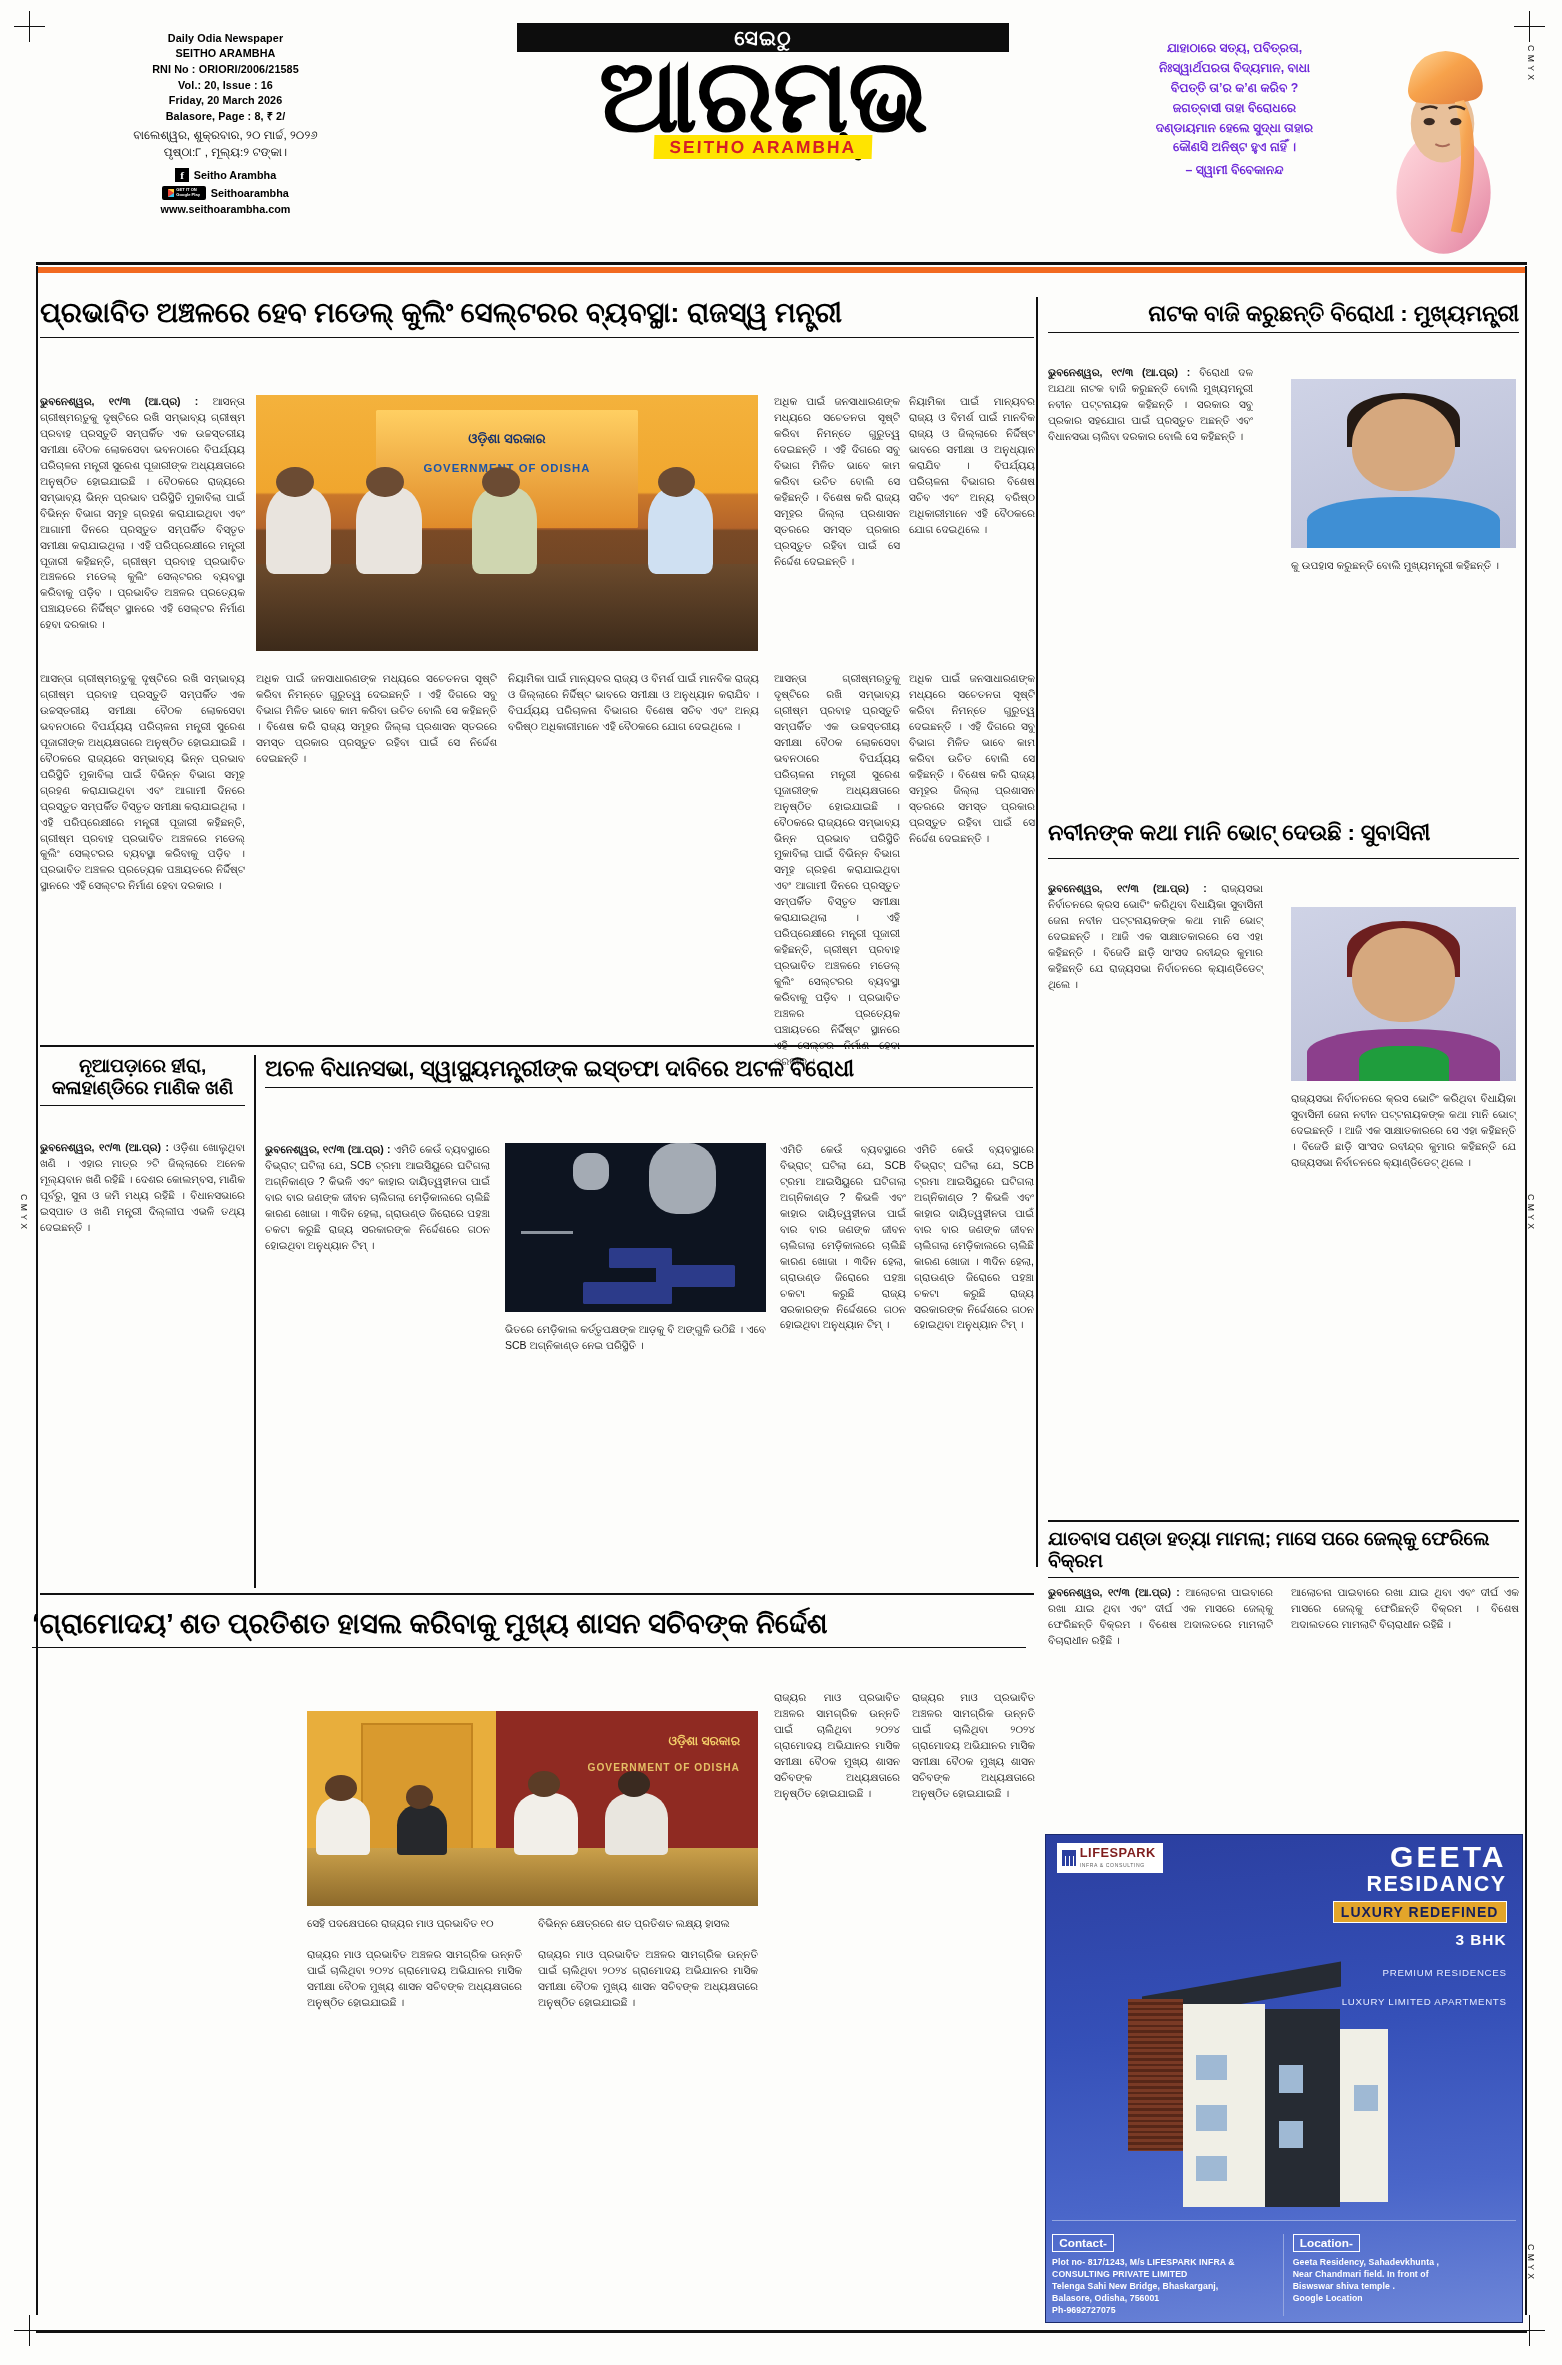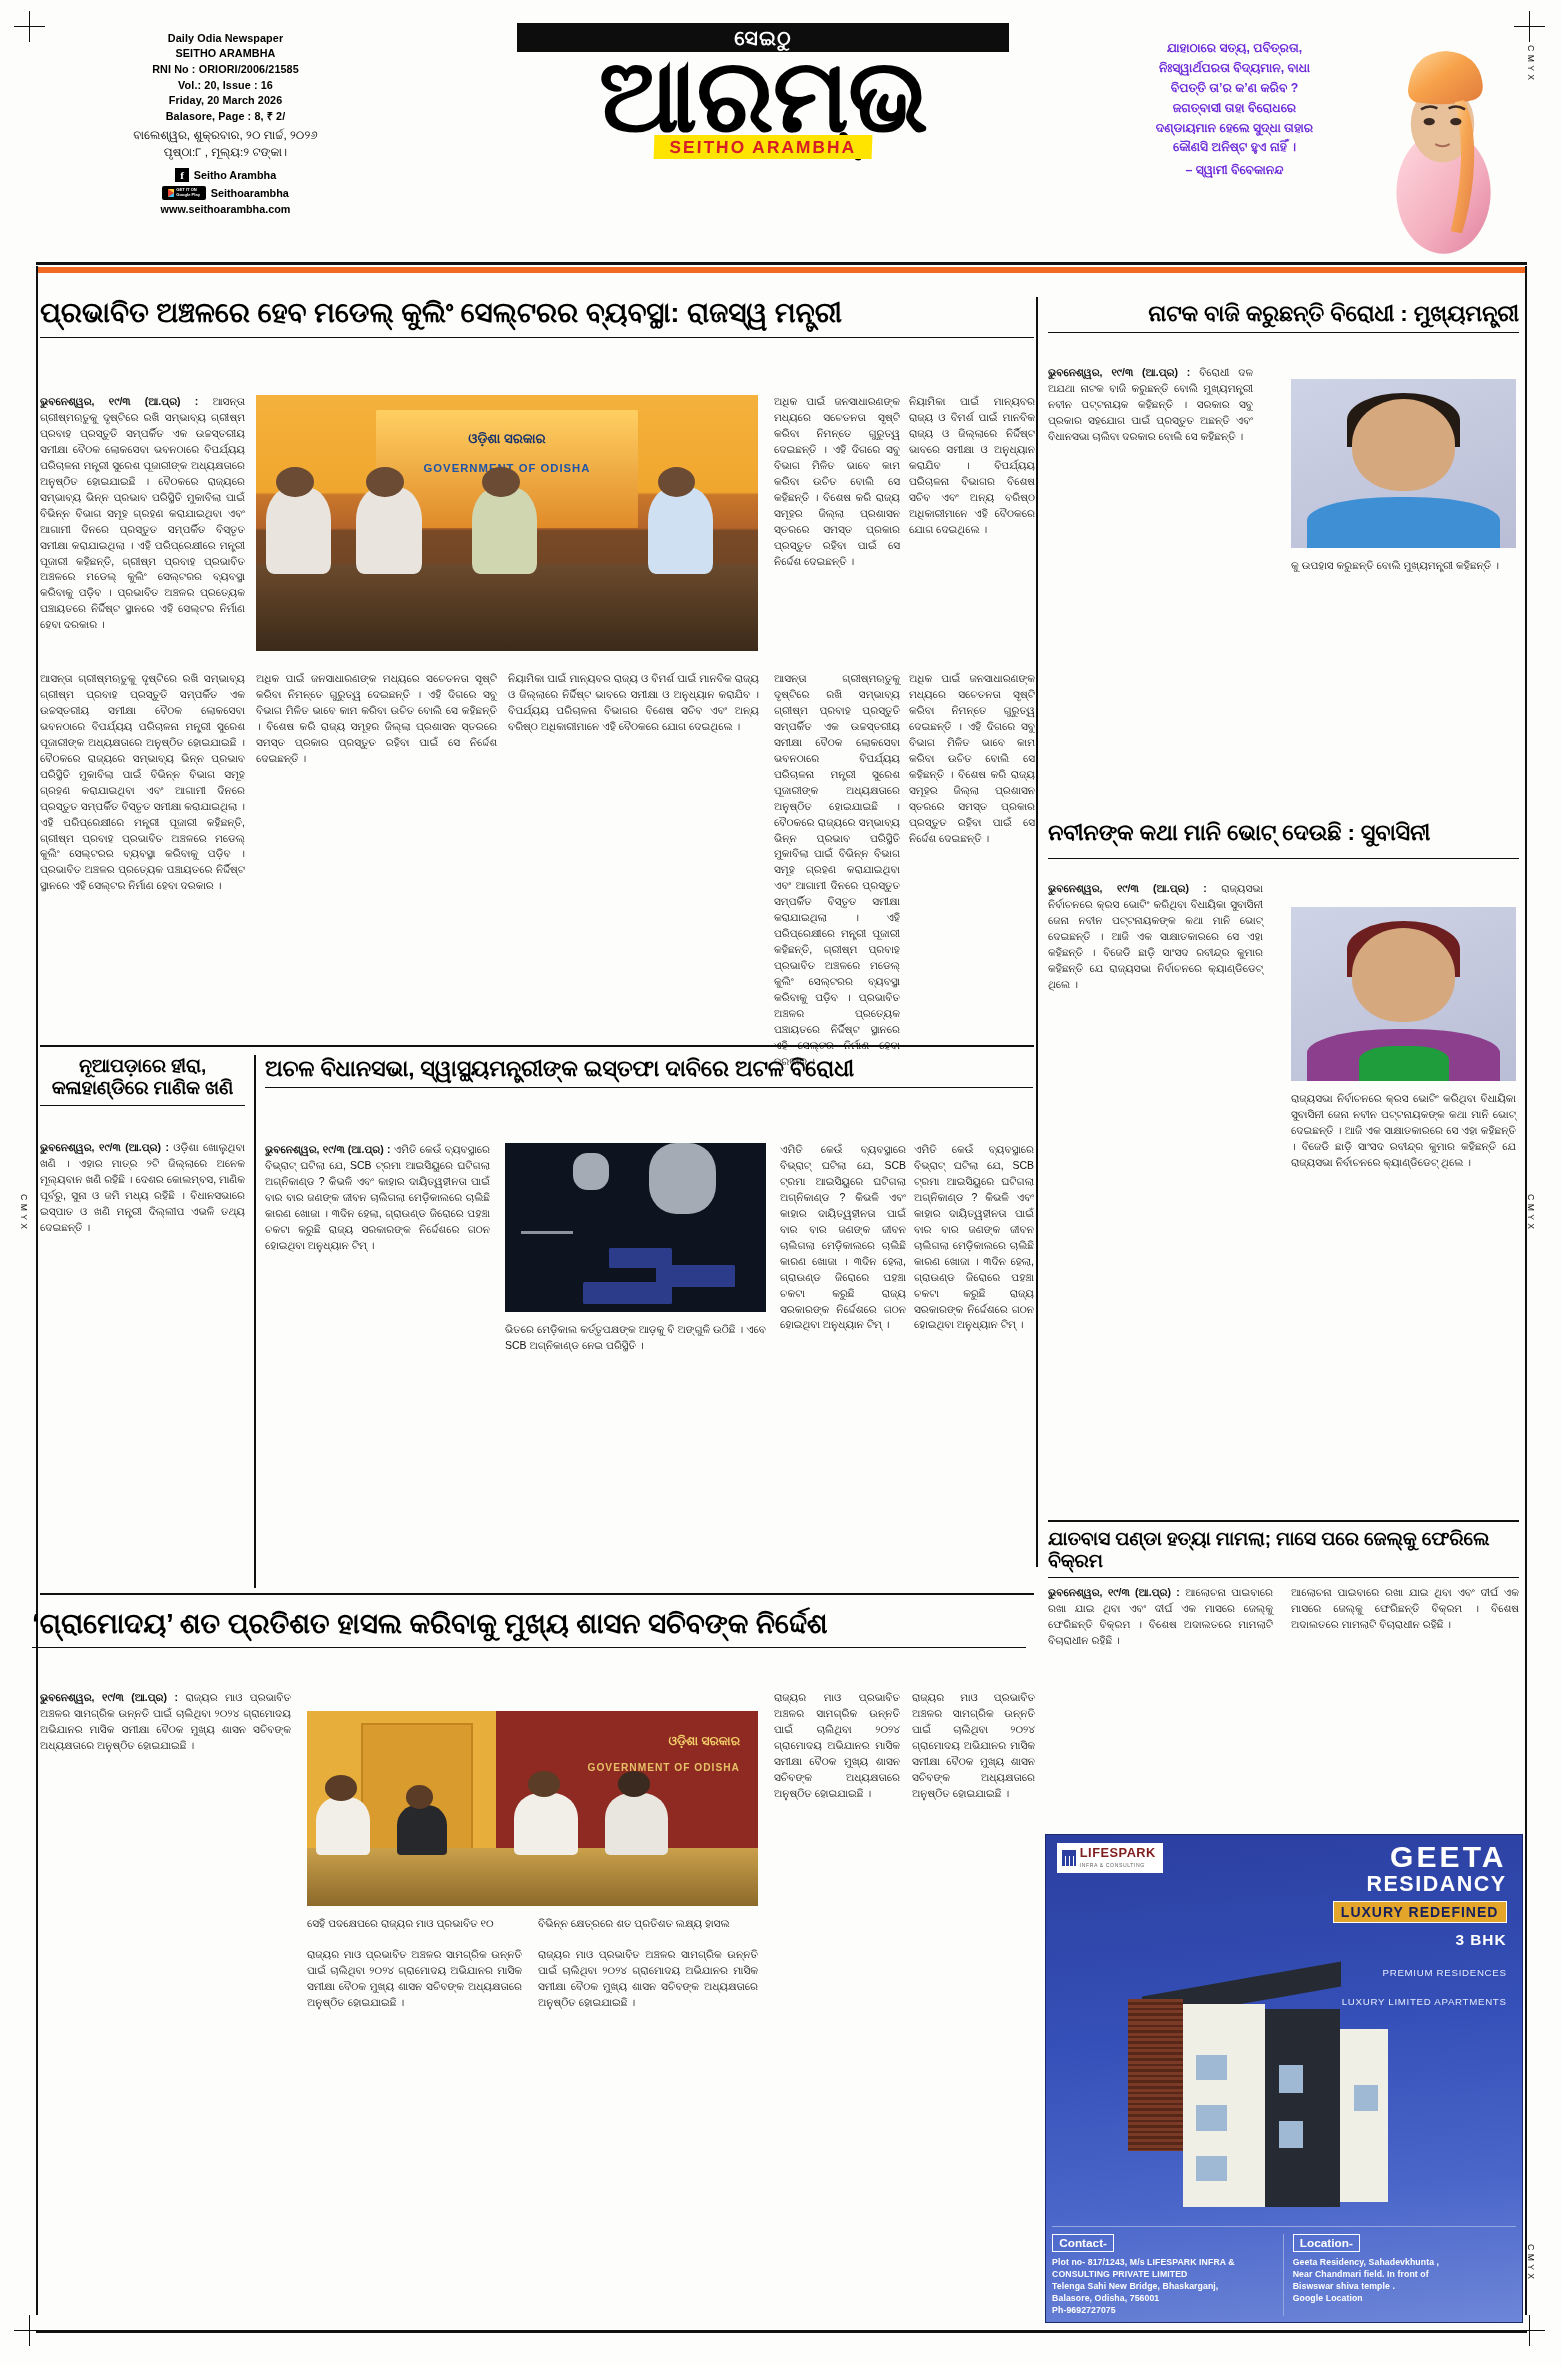--- a/index.html
+++ b/index.html
@@ -123,21 +123,21 @@
   .ad-ribbon{display:inline-block;margin-top:5.1px;background:#e3a52a;color:#17205a;font-weight:bold;
      font-size:14px;letter-spacing:1px;padding:2px 7.2px;border:1px solid #fff;}
   .ad-bhk{font-size:15.4px;font-weight:bold;color:#fff;margin-top:7.2px;letter-spacing:1px;}
   .ad-sub{font-size:9.7px;color:#e7ecff;letter-spacing:0.7px;margin-top:18px;}
   .ad-bldg{position:absolute;left:10%;bottom:95px;width:72%;height:52%;}
   .ad-bldg .face{position:absolute;background:#f0efe6;}
   .ad-bldg .dark{position:absolute;background:#262b33;}
   .ad-bldg .win{position:absolute;background:#9fb9d4;}
   .ad-bldg .wood{position:absolute;background:repeating-linear-gradient(180deg,#7a3a25 0 3.1px,#572718 3.1px 5.6px);}
   .ad-foot{position:absolute;left:6.1px;right:6.1px;bottom:6.1px;display:flex;gap:7.2px;
-     border-top:1px solid #94a6e0;padding-top:7px;}
+     border-top:1px solid #94a6e0;padding-top:13px;}
   .ad-foot .col{flex:1;color:#fff;}
   .ad-foot .col + .col{border-left:1px solid #94a6e0;padding-left:9.2px;}
   .ad-chip{display:inline-block;border:1px solid #fff;padding:1px 6.1px;font-size:11.8px;
      font-weight:bold;margin-bottom:4.1px;}
   .ad-foot p{margin:0;font-size:8.7px;line-height:1.38;font-weight:bold;letter-spacing:0.1px;}
 
   
   .cap{font-size:10.5px;line-height:1.5;text-align:justify;}
 </style>
 </head>
@@ -351,24 +351,20 @@
     <p>ଏମିତି କେଉଁ ବ୍ୟବସ୍ଥାରେ ବିଭ୍ରାଟ୍ ଘଟିଲା ଯେ, SCB ଟ୍ରମା ଆଇସିୟୁରେ ଘଟିଗଲା ଅଗ୍ନିକାଣ୍ଡ ? କିଭଳି ଏବଂ କାହାର ଦାୟିତ୍ୱହୀନତା ପାଇଁ ବାର ବାର ଜଣଙ୍କ ଜୀବନ ଚାଲିଗଲା ମେଡ଼ିକାଲରେ ଚାଲିଛି କାରଣ ଖୋଜା । ୩ଦିନ ହେଲା, ଗ୍ରାଉଣ୍ଡ ଜିରୋରେ ପହଞ୍ଚା ଚକଟା କରୁଛି ରାଜ୍ୟ ସରକାରଙ୍କ ନିର୍ଦ୍ଦେଶରେ ଗଠନ ହୋଇଥିବା ଅନୁଧ୍ୟାନ ଟିମ୍ ।</p>
   </div>
   <div class="body-col" style="position:absolute;left:914px;top:1142px;width:120px;height:446px;">
     <p>ଏମିତି କେଉଁ ବ୍ୟବସ୍ଥାରେ ବିଭ୍ରାଟ୍ ଘଟିଲା ଯେ, SCB ଟ୍ରମା ଆଇସିୟୁରେ ଘଟିଗଲା ଅଗ୍ନିକାଣ୍ଡ ? କିଭଳି ଏବଂ କାହାର ଦାୟିତ୍ୱହୀନତା ପାଇଁ ବାର ବାର ଜଣଙ୍କ ଜୀବନ ଚାଲିଗଲା ମେଡ଼ିକାଲରେ ଚାଲିଛି କାରଣ ଖୋଜା । ୩ଦିନ ହେଲା, ଗ୍ରାଉଣ୍ଡ ଜିରୋରେ ପହଞ୍ଚା ଚକଟା କରୁଛି ରାଜ୍ୟ ସରକାରଙ୍କ ନିର୍ଦ୍ଦେଶରେ ଗଠନ ହୋଇଥିବା ଅନୁଧ୍ୟାନ ଟିମ୍ ।</p>
   </div>
 
   <div style="position:absolute;left:40px;top:1593px;width:994px;height:2px;background:#111;"></div>
   <div style="position:absolute;left:32px;top:1608px;width:994px;">
     <div class="headline h1" style="padding-bottom:7.2px;border-bottom:1.5px solid #111;">‘ଗ୍ରାମୋଦୟ’ ଶତ ପ୍ରତିଶତ ହାସଲ କରିବାକୁ ମୁଖ୍ୟ ଶାସନ ସଚିବଙ୍କ ନିର୍ଦ୍ଦେଶ</div>
   </div>
-  <div class="body-col" style="position:absolute;left:40px;top:1690px;width:251px;height:630px;">
-    <p style="font-weight:bold;display:inline;">ଭୁବନେଶ୍ୱର, ୧୯/୩ (ଆ.ପ୍ର) :</p>
-    <p style="display:inline;">ରାଜ୍ୟର ମାଓ ପ୍ରଭାବିତ ଅଞ୍ଚଳର ସାମଗ୍ରିକ ଉନ୍ନତି ପାଇଁ ଚାଲିଥିବା ୨୦୨୪ ଗ୍ରାମୋଦୟ ଅଭିଯାନର ମାସିକ ସମୀକ୍ଷା ବୈଠକ ମୁଖ୍ୟ ଶାସନ ସଚିବଙ୍କ ଅଧ୍ୟକ୍ଷତାରେ ଅନୁଷ୍ଠିତ ହୋଇଯାଇଛି ।</p>
-  </div>
 
   <div class="photo ph-gov" style="position:absolute;left:307px;top:1711px;width:451px;height:195px;">
     <div class="door"></div>
     <div class="s1">ଓଡ଼ିଶା ସରକାର</div>
     <div class="s2">GOVERNMENT OF ODISHA</div>
     <div class="desk"></div>
     <div class="p" style="left:2%;width:12%;height:30%;"></div>
     <div class="h" style="left:4%;bottom:54%;width:7%;height:13%;"></div>
     <div class="p" style="left:20%;width:11%;height:26%;background:#26282c;"></div>
     <div class="h" style="left:22%;bottom:50%;width:6%;height:12%;"></div>

